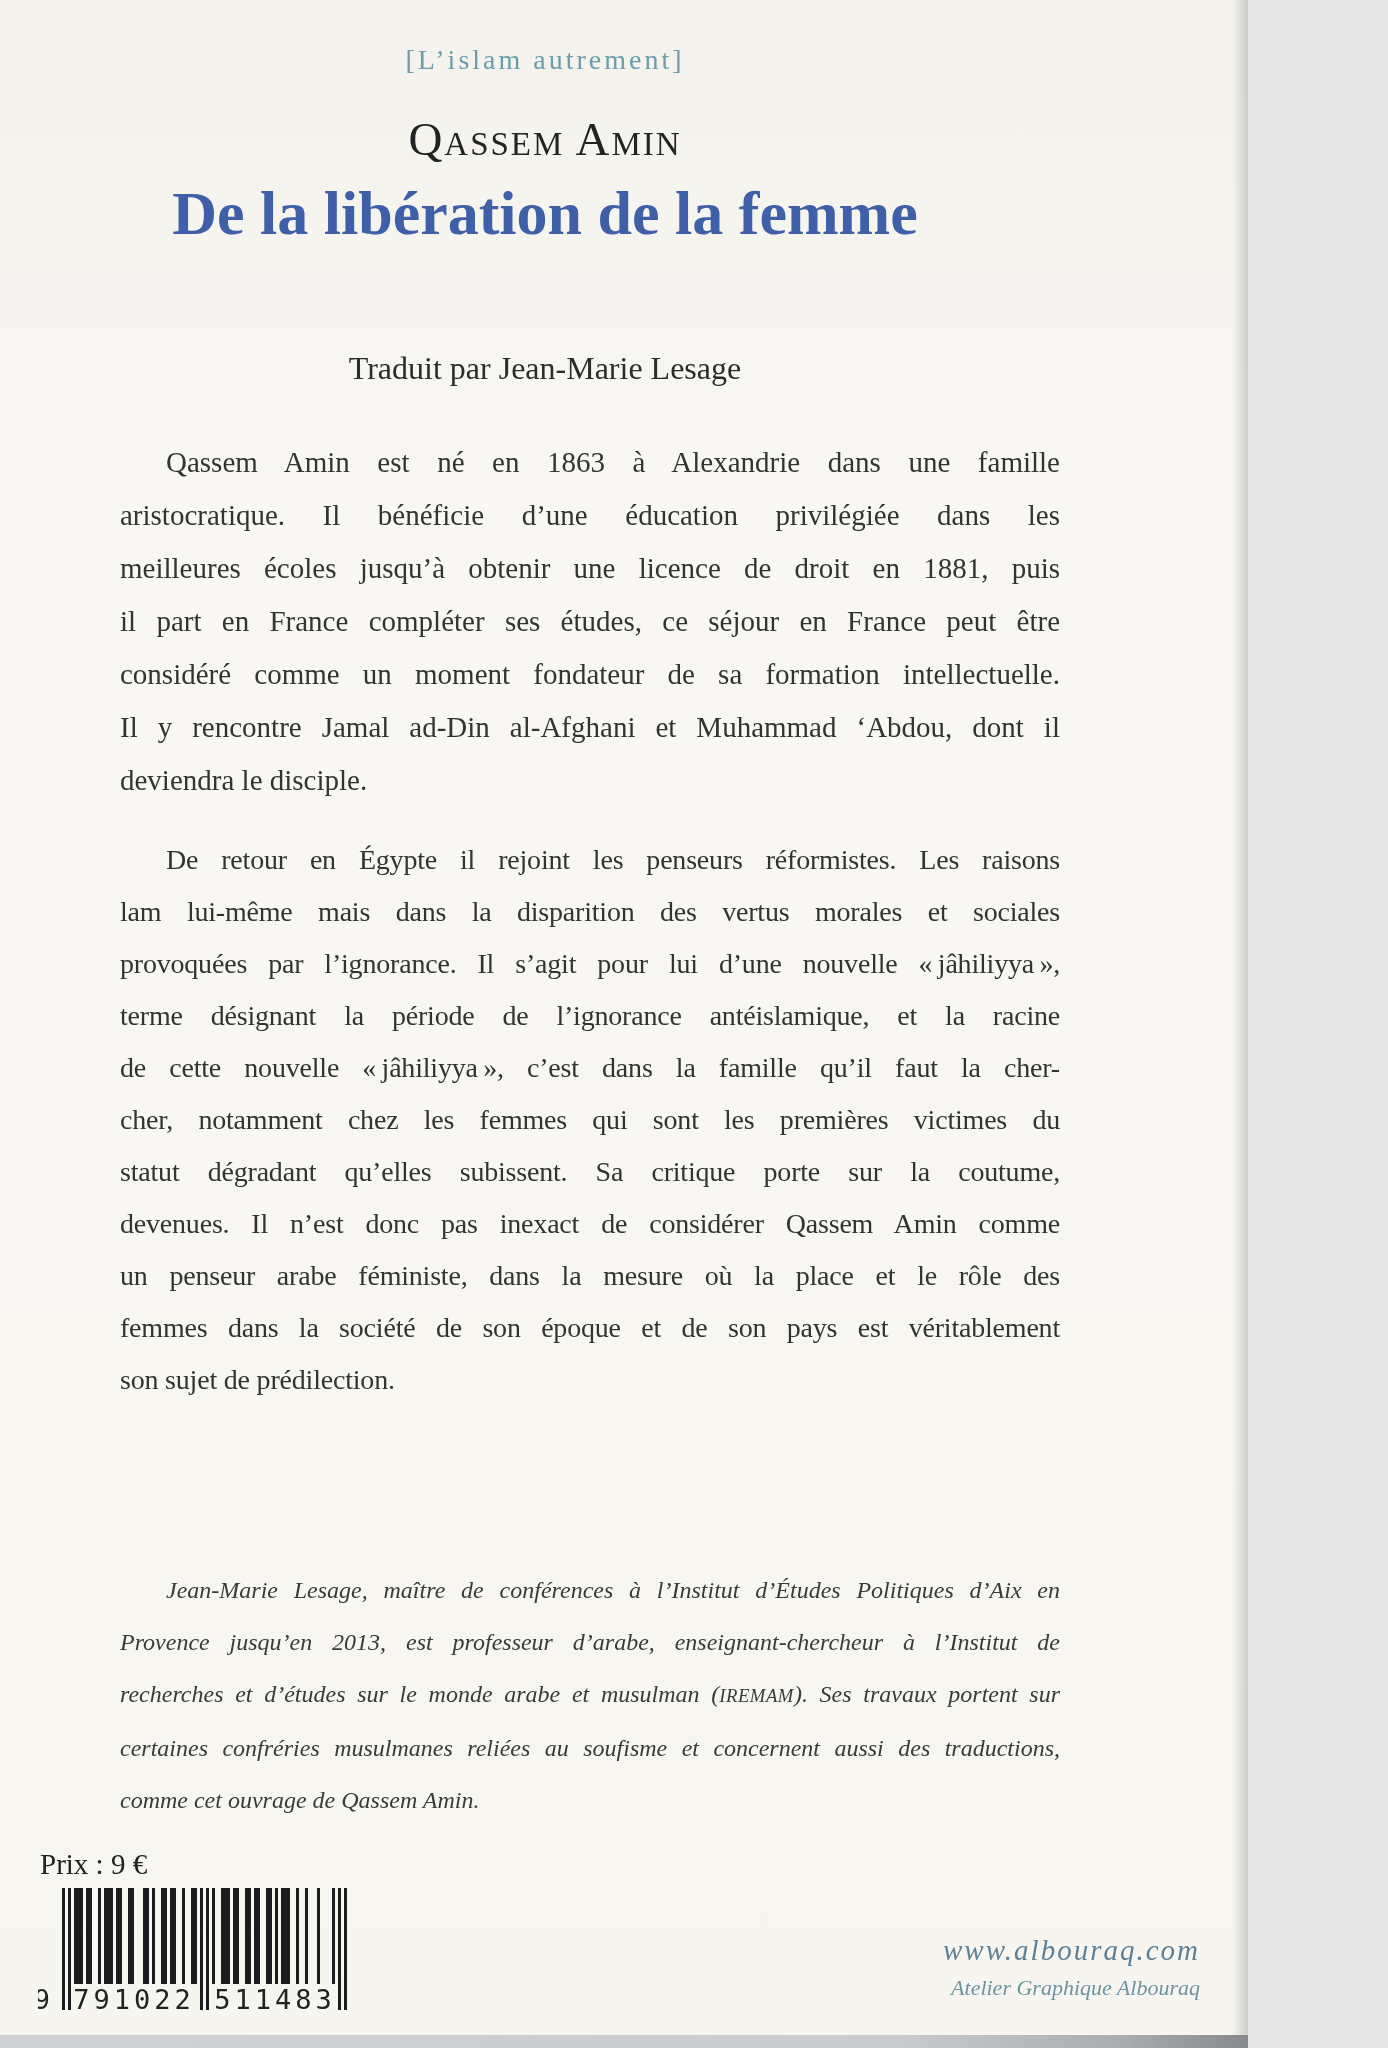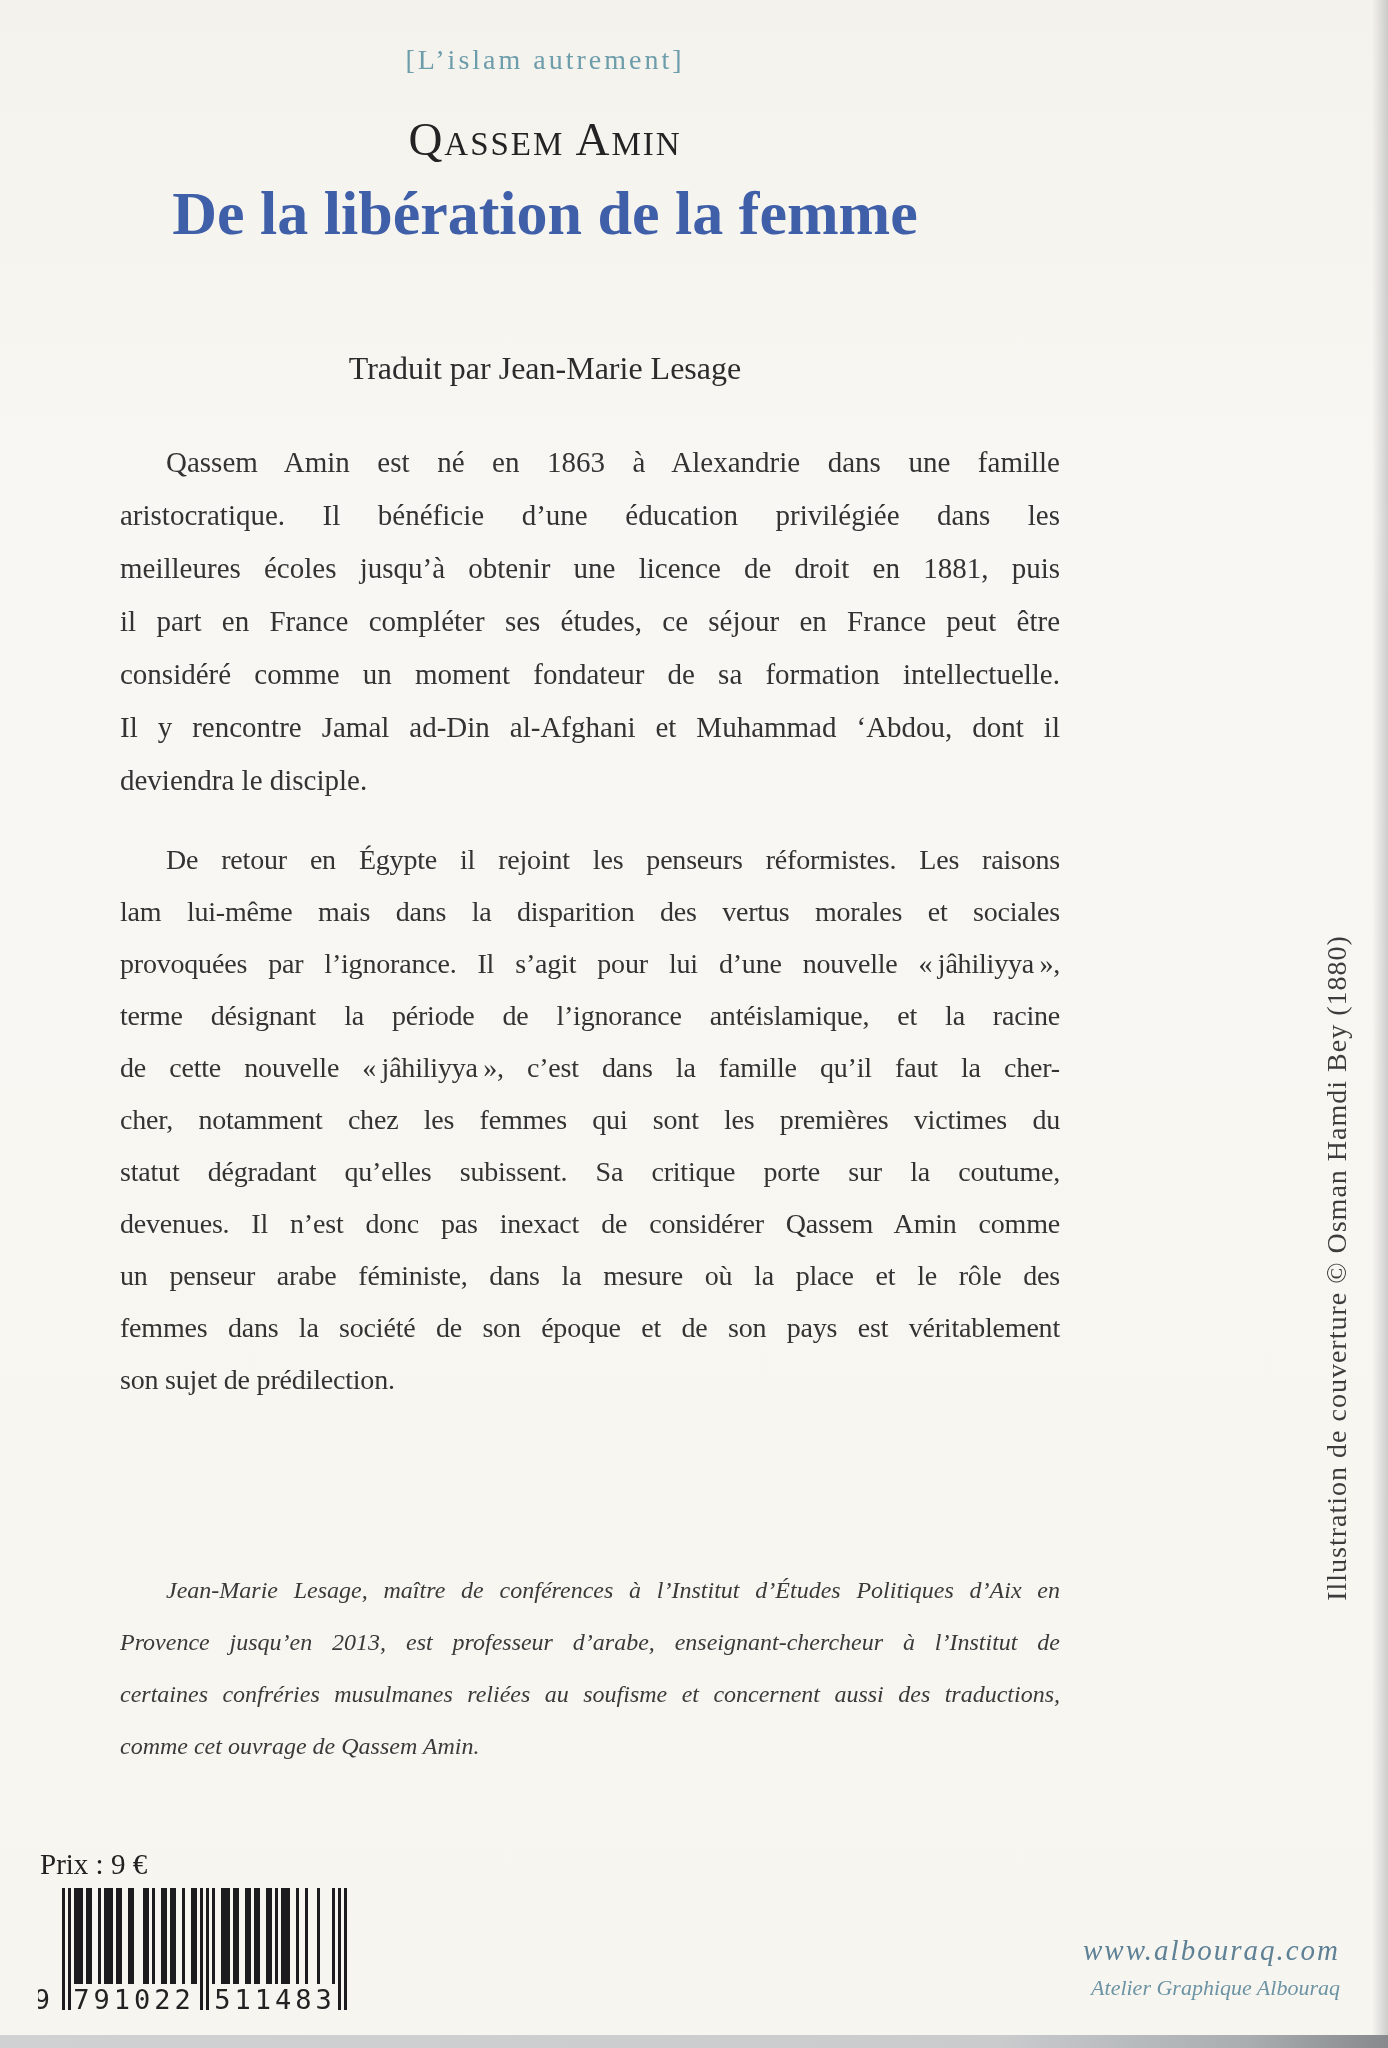--- a/index.html
+++ b/index.html
@@ -1,17 +1,17 @@
 <!DOCTYPE html>
 <html><head>
 <meta charset="utf-8">
 <style>
   html,body { margin:0; padding:0; background:#e8e8e8; }
   .cover {
-    position:relative; width:1388px; height:2048px; overflow:hidden;
+    position:relative; width:1248px; height:2048px; overflow:hidden;
     background:linear-gradient(180deg,#f4f2ec 0%,#f9f7f3 25%,#f8f6f1 70%,#f7f5f0 100%);
     font-family:"Liberation Serif", serif; color:#2e2e2e;
   }
   .column { position:absolute; left:75px; width:940px; }
   .collection { top:44px; text-align:center; font-size:28px; letter-spacing:3px; color:#6d9dab; }
   .author { top:112px; text-align:center; font-variant:small-caps; font-weight:400;
             font-size:47px; letter-spacing:2px; color:#232323; }
   .title { top:178px; text-align:center; font-size:62px; font-weight:bold; color:#3f5fa8; }
   .translator { top:350px; text-align:center; font-size:32px; color:#2c2c2c; }
   .para { color:#333;margin-left:45px; }
@@ -71,20 +71,21 @@
       <div class="tline just"><span>statut dégradant qu’elles subissent. Sa critique porte sur la coutume,</span></div>
       <div class="tline just"><span>devenues. Il n’est donc pas inexact de considérer Qassem Amin comme</span></div>
       <div class="tline just"><span>un penseur arabe féministe, dans la mesure où la place et le rôle des</span></div>
       <div class="tline just"><span>femmes dans la société de son époque et de son pays est véritablement</span></div>
       <div class="tline"><span>son sujet de prédilection.</span></div>
     </div>
 
   <div class="column para bio">
       <div class="tline just ind"><span>Jean-Marie Lesage, maître de conférences à l’Institut d’Études Politiques d’Aix en</span></div>
       <div class="tline just"><span>Provence jusqu’en 2013, est professeur d’arabe, enseignant-chercheur à l’Institut de</span></div>
+      <div class="tline just"><span>recherches et d’études sur le monde arabe et musulman (</span><span class="sc">IREMAM</span><span>). Ses travaux portent sur</span></div>
       <div class="tline just"><span>certaines confréries musulmanes reliées au soufisme et concernent aussi des traductions,</span></div>
       <div class="tline"><span>comme cet ouvrage de Qassem Amin.</span></div>
     </div>
 
   <div class="price">Prix : 9 €</div>
 
   <div class="barcode"><svg viewBox="-24 0 334 128" width="334" height="128">
         <rect x="0" y="0" width="3" height="122" fill="#1c1c1e"></rect>
         <rect x="6" y="0" width="3" height="122" fill="#1c1c1e"></rect>
         <rect x="12" y="0" width="3" height="96" fill="#1c1c1e"></rect>

